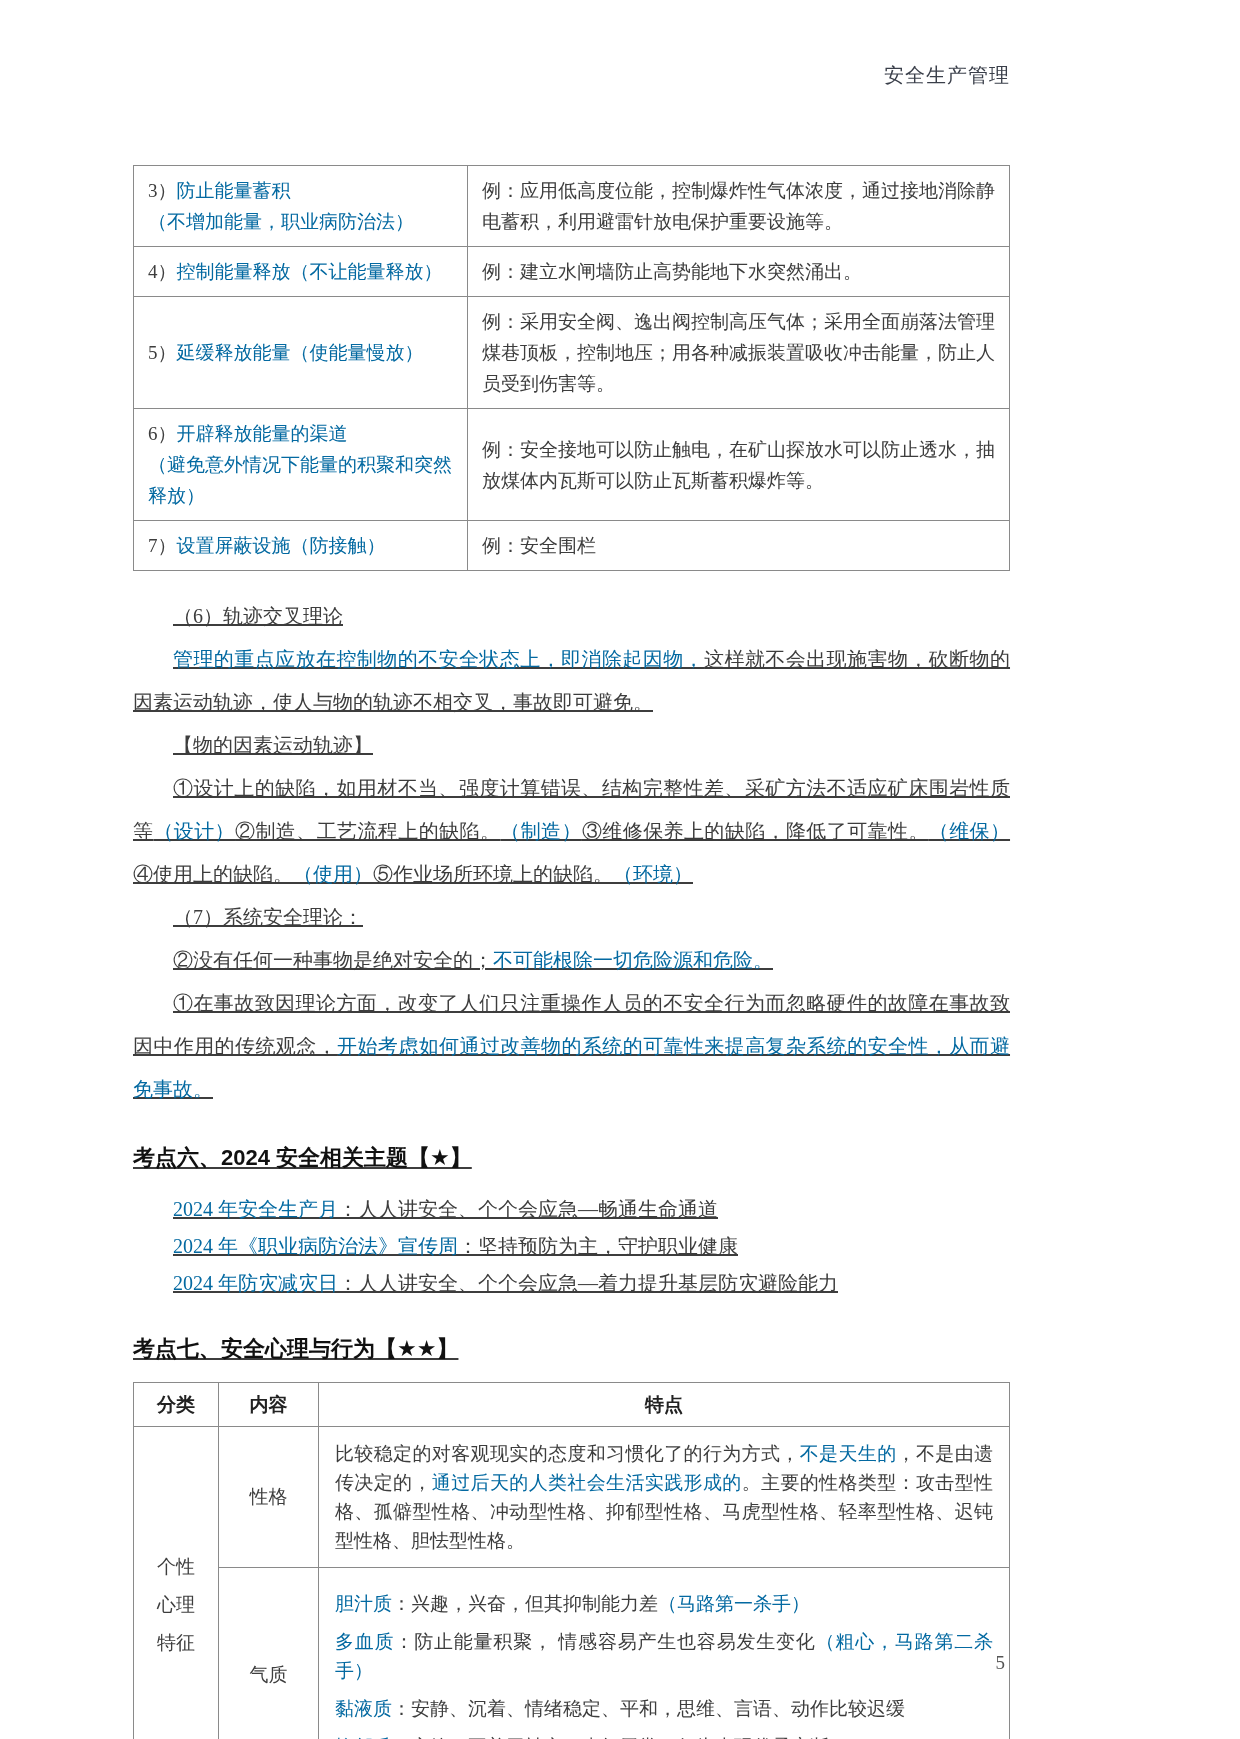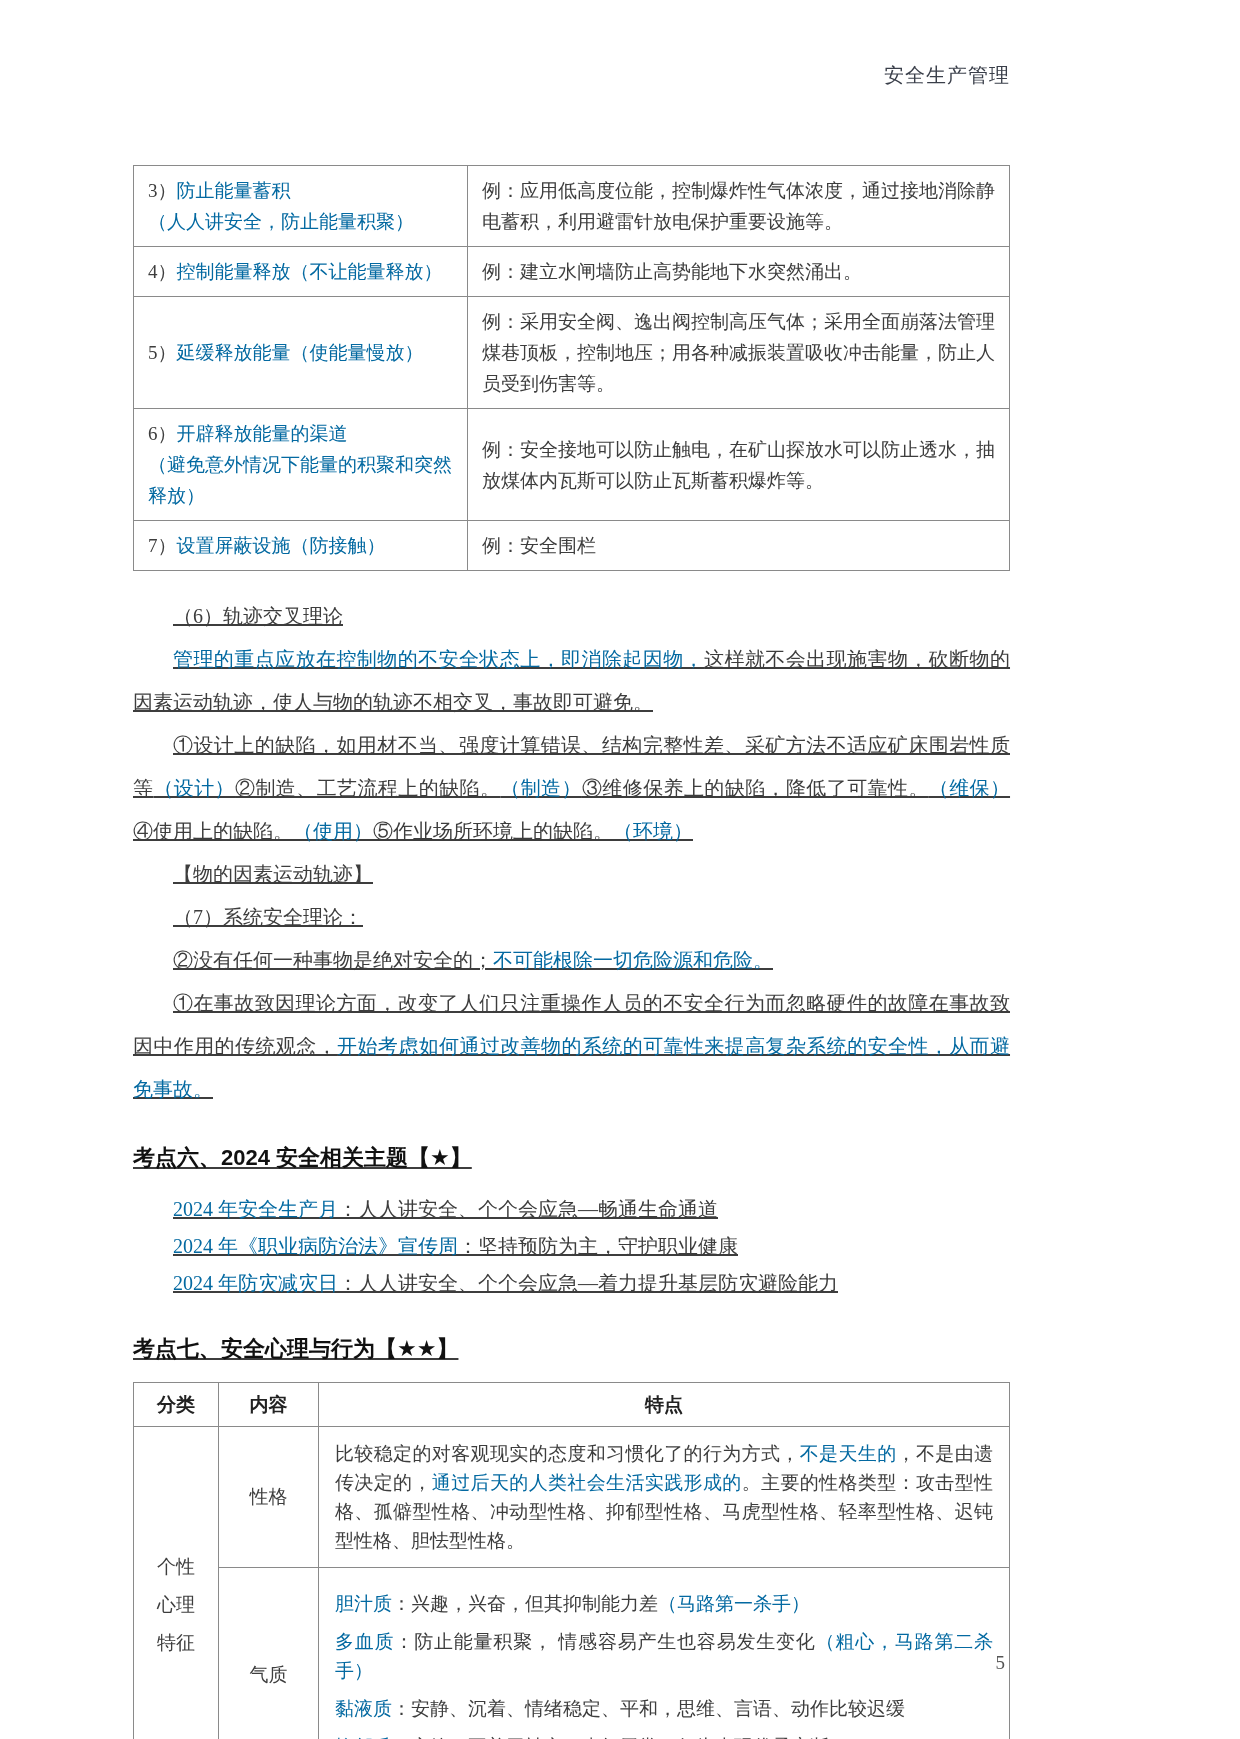--- a/index.html
+++ b/index.html
@@ -76,21 +76,21 @@
 
   <div class="page-header">安全生产管理</div>
 
   <div class="content">
 
     <table class="energy-table">
       <tbody id="energy-tbody">
           <tr>
             <td class="measure">
               <div><span class="num">3）</span><span class="red">防止能量蓄积</span></div>
-              <div class="red">（人人讲安全，防止能量积聚）</div>
+              <div class="red">（不增加能量，职业病防治法）</div>
             </td>
             <td>例：应用低高度位能，控制爆炸性气体浓度，通过接地消除静电蓄积，利用避雷针放电保护重要设施等。</td>
           </tr>
           <tr>
             <td class="measure">
               <div><span class="num">4）</span><span class="red">控制能量释放（不让能量释放）</span></div>
             </td>
             <td>例：建立水闸墙防止高势能地下水突然涌出。</td>
           </tr>
           <tr>
@@ -111,22 +111,22 @@
               <div><span class="num">7）</span><span class="red">设置屏蔽设施（防接触）</span></div>
             </td>
             <td>例：安全围栏</td>
           </tr>
         </tbody>
     </table>
 
     <div class="body-blocks" id="body-blocks">
         <div class="para"><span class="">（6）轨迹交叉理论</span></div>
         <div class="para"><span class="red">管理的重点应放在控制物的不安全状态上，即消除起因物，</span><span class="">这样就不会出现施害物，砍断物的因素运动轨迹，使人与物的轨迹不相交叉，事故即可避免。</span></div>
+        <div class="para"><span class="">【物的因素运动轨迹】</span></div>
         <div class="para"><span class="">①设计上的缺陷，如用材不当、强度计算错误、结构完整性差、采矿方法不适应矿床围岩性质等</span><span class="red">（设计）</span><span class="">②制造、工艺流程上的缺陷。</span><span class="red">（制造）</span><span class="">③维修保养上的缺陷，降低了可靠性。</span><span class="red">（维保）</span><span class="">④使用上的缺陷。</span><span class="red">（使用）</span><span class="">⑤作业场所环境上的缺陷。</span><span class="red">（环境）</span></div>
-        <div class="para"><span class="">【物的因素运动轨迹】</span></div>
         <div class="para"><span class="">（7）系统安全理论：</span></div>
         <div class="para"><span class="">②没有任何一种事物是绝对安全的；</span><span class="red">不可能根除一切危险源和危险。</span></div>
         <div class="para"><span class="">①在事故致因理论方面，改变了人们只注重操作人员的不安全行为而忽略硬件的故障在事故致因中作用的传统观念，</span><span class="red">开始考虑如何通过改善物的系统的可靠性来提高复杂系统的安全性，从而避免事故。</span></div>
         <div class="kaodian"><span class="">考点六、2024 安全相关主题【★】</span></div>
         <div class="bullet"><span class="red">2024 年安全生产月</span><span class="">：人人讲安全、个个会应急—畅通生命通道</span></div>
         <div class="bullet"><span class="red">2024 年《职业病防治法》宣传周</span><span class="">：坚持预防为主，守护职业健康</span></div>
         <div class="bullet"><span class="red">2024 年防灾减灾日</span><span class="">：人人讲安全、个个会应急—着力提升基层防灾避险能力</span></div>
         <div class="kaodian"><span class="">考点七、安全心理与行为【★★】</span></div>
       </div>
 

